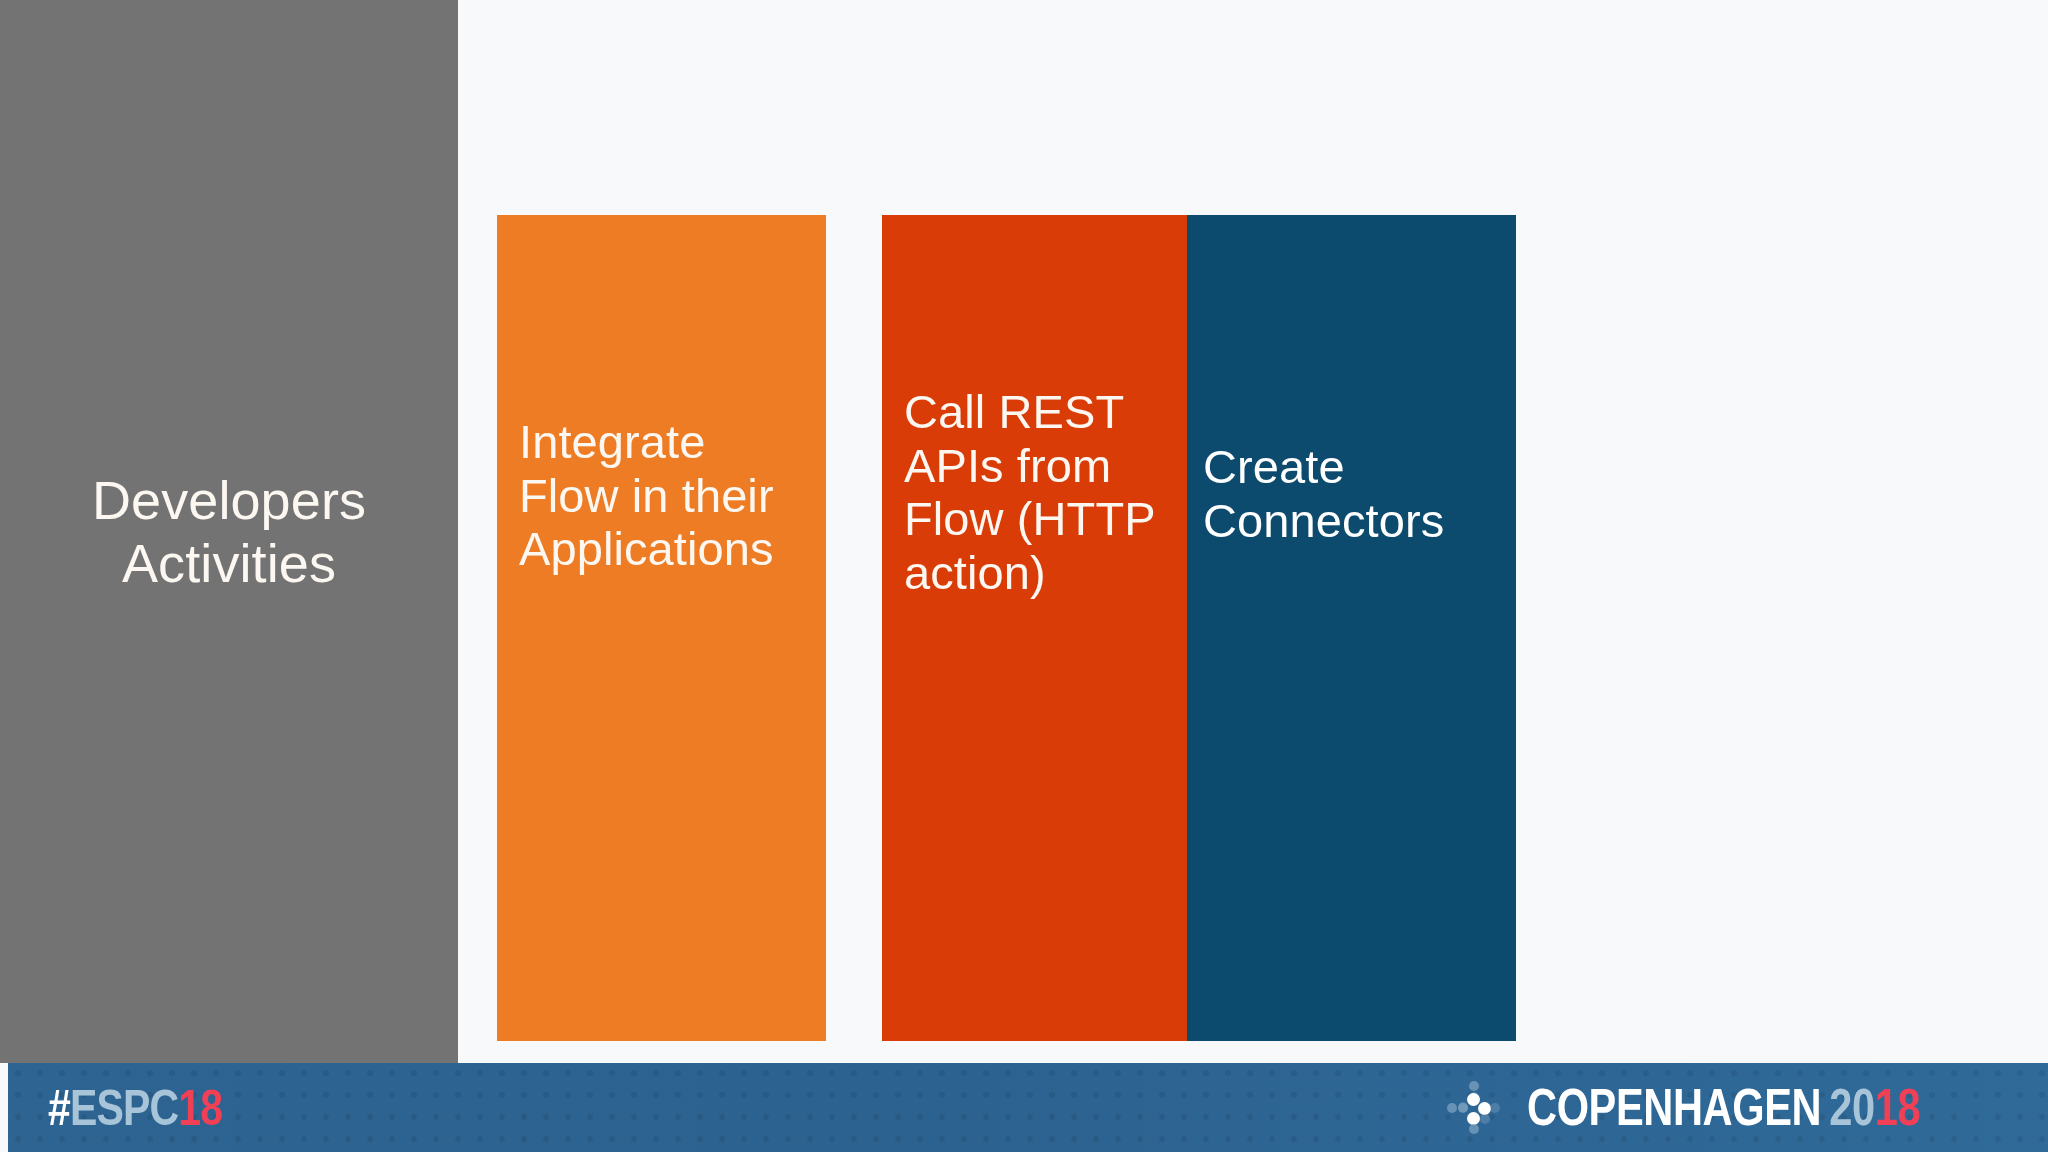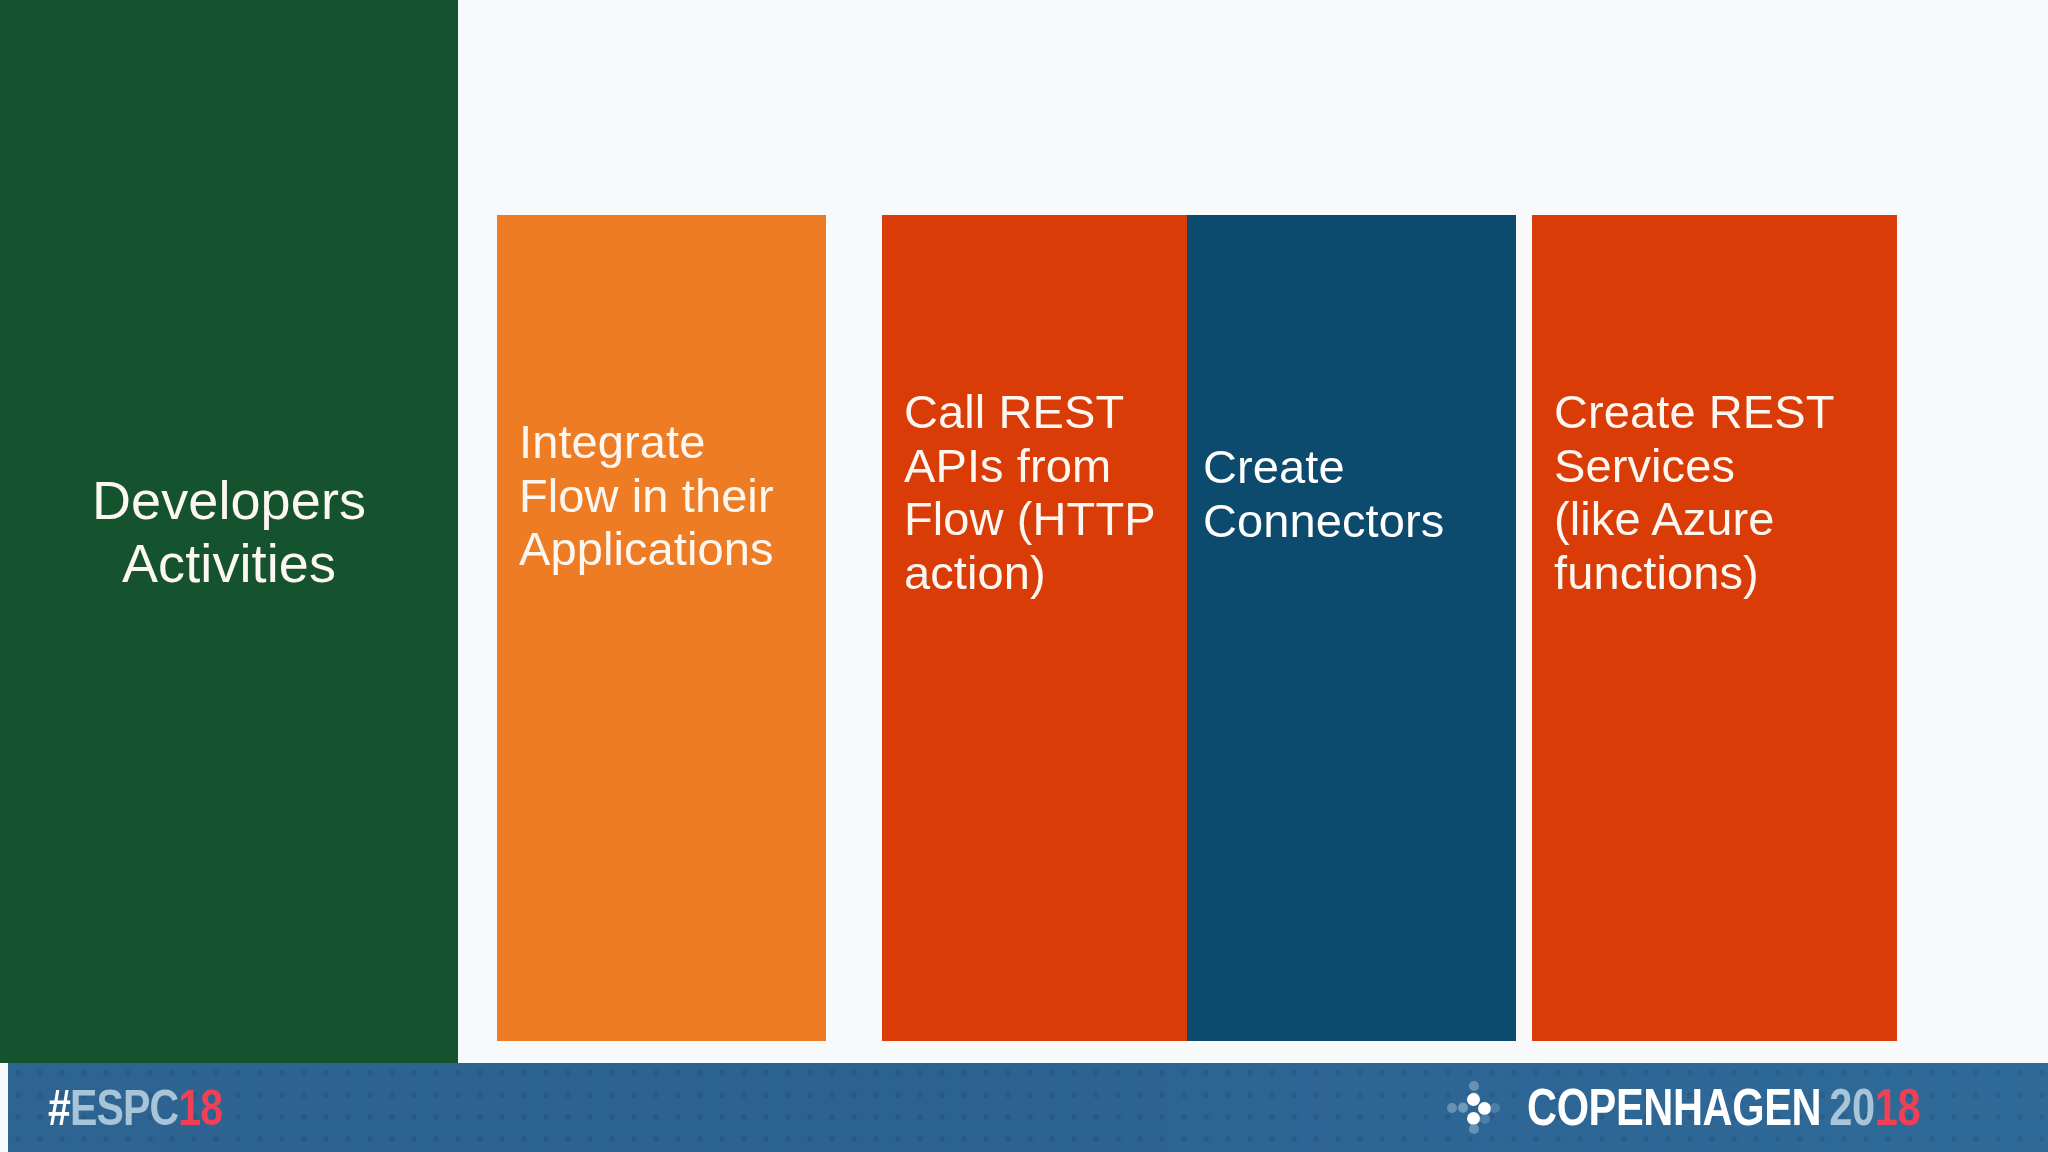--- a/index.html
+++ b/index.html
@@ -157,21 +157,21 @@
   .copenhagen-text .city { color: #ffffff; }
   .copenhagen-text .yr-a { color: #a8c4d8; margin-left: 10px; }
   .copenhagen-text .yr-b { color: #ef4056; }
   .ch-scale { display:inline-block; transform: scaleX(0.80); transform-origin: left center; }
 </style>
 </head>
 <body>
 
 <div id="slide" style="background: rgb(248, 249, 250);">
 
-  <div class="left-panel" style="background: #14532d; align-items: center;">
+  <div class="left-panel" style="background: #737373; align-items: center;">
     <div class="left-panel-title" style="color: rgb(253, 247, 242);">Developers
 Activities</div>
   </div>
 
   <div class="bars">
 
     <div class="bar" style="background: rgb(238, 124, 36); left: 0px; width: 329px;">
       <div class="bar-label" style="color: rgb(253, 247, 242); margin-top: 200px;">Integrate
 Flow in their
 Applications</div>
@@ -182,26 +182,20 @@
 APIs from
 Flow (HTTP
 action)</div>
     </div>
 
     <div class="bar" style="background: #0c4a6e; left: 690px; width: 329px; padding-left: 16px;">
       <div class="bar-label" style="color: rgb(255, 255, 255); margin-top: 225px;">Create
 Connectors</div>
     </div>
 
-    <div class="bar" style="background: rgb(217, 60, 6); left: 1035px; width: 365px;">
-      <div class="bar-label" style="color: rgb(253, 247, 242); margin-top: 170px;">Create REST
-Services
-(like Azure
-functions)</div>
-    </div>
 
   </div>
 
   <div class="footer">
     <div class="footer-inner">
 
       <div class="espc-logo">
         <span class="espc-scale">
           <span class="hash">#</span><span class="espc">ESPC</span><span class="year">18</span>
         </span>

